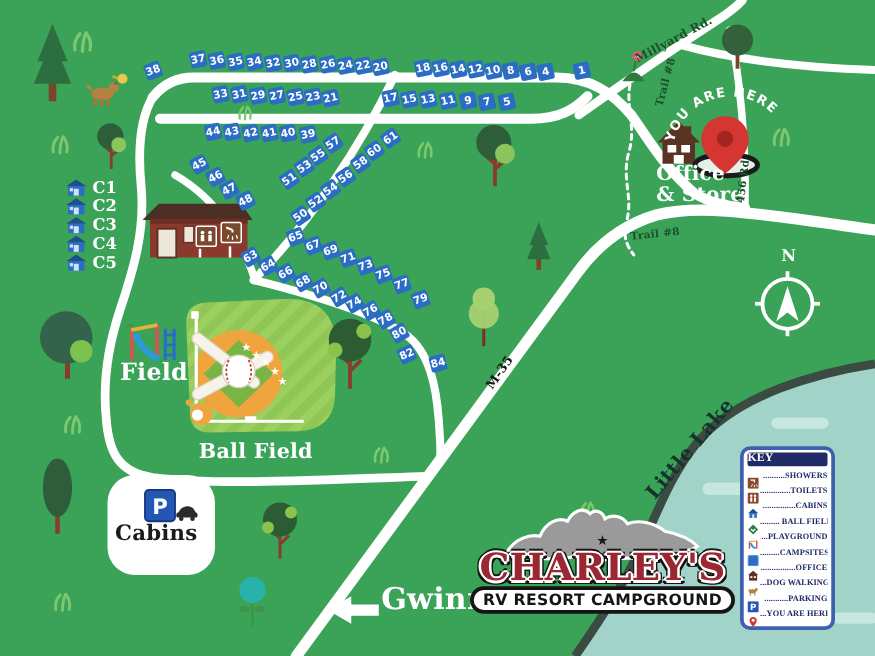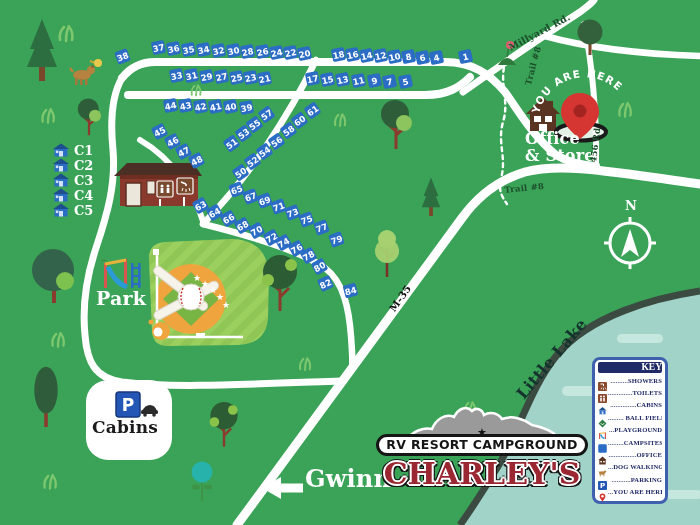--- a/index.html
+++ b/index.html
@@ -14,21 +14,21 @@
   .map-label{position:absolute;font-family:"DejaVu Serif",serif;font-weight:bold;color:#ffffff;
              white-space:pre-line;line-height:1.04;transform-origin:left top;letter-spacing:.2px;}
   
   #cabins-block{position:absolute;left:38px;top:142px;}
   #cabins-title{font-family:"DejaVu Serif",serif;font-weight:bold;font-size:19px;color:#fff;}
   .cabin-row{display:flex;align-items:flex-start;gap:4px;height:14px;margin-top:1px;margin-left:14px;}
   .cabin-row .lbl{font-family:"DejaVu Serif",serif;font-weight:bold;font-size:13px;color:#fff;}
   
   #key-panel{position:absolute;left:592px;top:357px;width:76px;background:#fff;
              border:3px solid #3e60ae;border-radius:8px;padding:2px 3px 3px 3px;box-sizing:border-box;}
-  #key-title{background:#202a66;color:#fff;text-align:right;font-family:"Liberation Serif",serif;
+  #key-title{background:#202a66;color:#fff;text-align:left;font-family:"Liberation Serif",serif;
              font-weight:bold;font-size:9.5px;border-radius:2px;padding:0 0 1px 0;margin-bottom:1px;}
   .key-row{display:flex;align-items:center;height:12.4px;}
   .key-row .ic{width:10px;height:9px;flex:0 0 10px;}
   .key-row .ktxt{flex:1;text-align:right;font-family:"Liberation Serif",serif;font-weight:bold;
                  font-size:6.6px;color:#202a66;letter-spacing:.1px;white-space:nowrap;overflow:hidden;}
   
   #logo{position:absolute;left:381px;top:403px;width:202px;display:flex;flex-direction:column;
         align-items:center;}
   #logo-up{margin-bottom:-16px;}
   #logo-name{font-family:"DejaVu Serif",serif;font-weight:bold;font-size:30px;color:#9b2733;
@@ -394,21 +394,22 @@
       <div class="campsite" style="left: 264.5px; top: 230.5px; transform: rotate(-30deg); background: rgb(43, 108, 196);">72</div>
       <div class="campsite" style="left: 276.5px; top: 235.5px; transform: rotate(-30deg); background: rgb(43, 108, 196);">74</div>
       <div class="campsite" style="left: 289.5px; top: 241.5px; transform: rotate(-30deg); background: rgb(43, 108, 196);">76</div>
       <div class="campsite" style="left: 301.5px; top: 248.5px; transform: rotate(-30deg); background: rgb(43, 108, 196);">78</div>
       <div class="campsite" style="left: 312.5px; top: 259.5px; transform: rotate(-30deg); background: rgb(43, 108, 196);">80</div>
       <div class="campsite" style="left: 318.5px; top: 276.5px; transform: rotate(-25deg); background: rgb(43, 108, 196);">82</div>
       <div class="campsite" style="left: 343.5px; top: 283.5px; transform: rotate(-15deg); background: rgb(43, 108, 196);">84</div>
     </div>
 
   <div class="layer" id="label-layer">
-      <div class="map-label" style="left: 96px; top: 289px; font-size: 19px;">Park</div>
+      <div class="map-label" style="left: 96px; top: 289px; font-size: 19px;">Field</div>
+      <div class="map-label" style="left: 159px; top: 352px; font-size: 16.5px;">Ball Field</div>
       <div class="map-label" style="left: 92px; top: 419px; font-size: 17px; color: rgb(27, 27, 27);">Cabins</div>
       <div class="map-label" style="left: 525px; top: 131px; font-size: 16px;">Office
 &amp; Store</div>
       <div class="map-label" style="left: 305px; top: 467px; font-size: 24px;">Gwinn</div>
       <div class="map-label" style="left: 514px; top: 392px; font-size: 16px; color: rgb(20, 51, 44); transform: rotate(-50deg);">Little Lake</div>
       <div class="map-label" style="left: 625px; top: 199px; font-size: 13px;">N</div>
       <div class="map-label" style="left: 507px; top: 44px; font-size: 9.5px; color: rgb(29, 79, 44); transform: rotate(-28deg);">Millyard Rd.</div>
       <div class="map-label" style="left: 524px; top: 84px; font-size: 8.5px; color: rgb(29, 79, 44); transform: rotate(-75deg);">Trail #8</div>
       <div class="map-label" style="left: 589px; top: 162px; font-size: 8.5px; color: rgb(29, 79, 44); transform: rotate(-83deg);">456 Rd</div>
       <div class="map-label" style="left: 504px; top: 186px; font-size: 8.5px; color: rgb(29, 79, 44); transform: rotate(-6deg);">Trail #8</div>
@@ -550,17 +551,17 @@
           <span class="ktxt">...YOU ARE HERE</span>
         </div>
       </div>
   </div>
 
   <div id="logo">
     <svg id="logo-up" width="160" height="50" viewBox="0 0 160 50">
       <path d="M 4,38 C 10,28 22,24 30,26 C 34,16 44,10 52,14 C 56,6 64,2 70,8 C 74,4 80,6 82,12 C 88,8 96,10 100,16 C 110,12 122,16 130,22 C 140,24 150,28 156,34 C 148,40 136,38 128,42 C 116,46 102,42 92,44 C 80,46 68,44 58,42 C 44,46 28,44 16,42 C 10,42 6,40 4,38 Z" fill="#9a9a9a" stroke="#ffffff" stroke-width="2.5"></path>
       <text x="80" y="33" text-anchor="middle" font-size="11" fill="#151515">★</text>
     </svg>
+    <div id="logo-name">CHARLEY'S</div>
     <div id="logo-band">RV RESORT CAMPGROUND</div>
-    <div id="logo-name">CHARLEY'S</div>
   </div>
 
 </div>
 
 </body></html>

